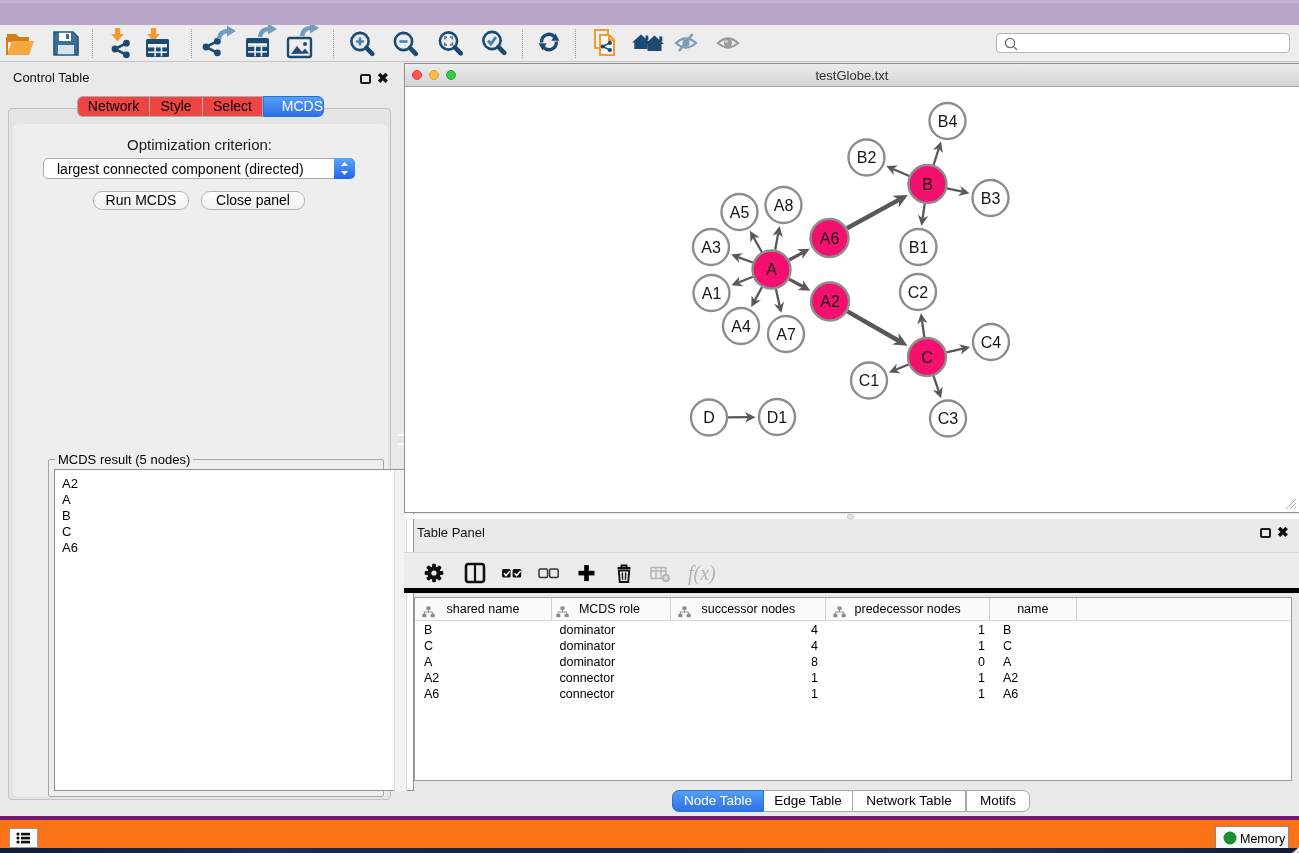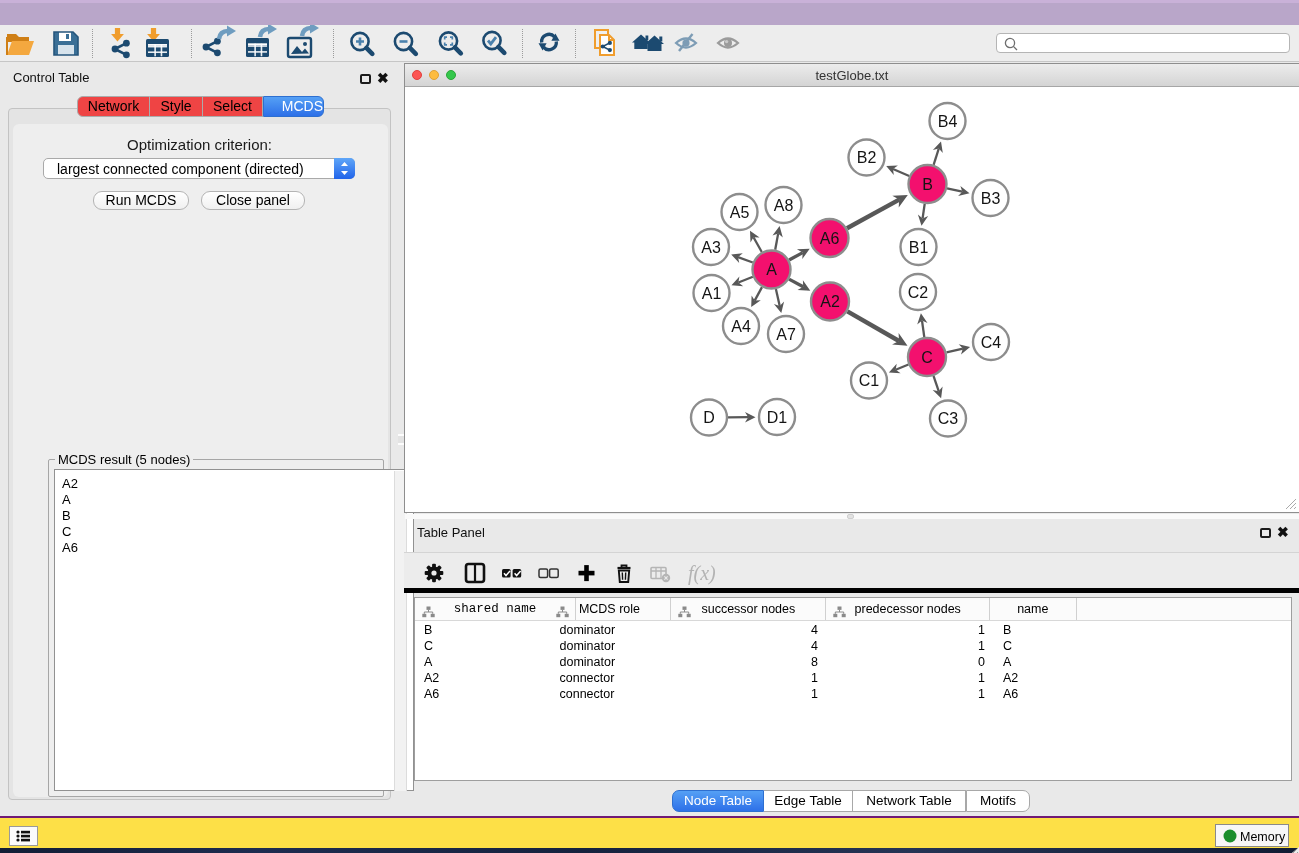--- a/index.html
+++ b/index.html
@@ -83,21 +83,21 @@
 .th { position:absolute; top:0; height:22px; border-right:1px solid #d0d0d0;
   font-size:12.5px; color:#000; }
 .th .lbl { position:absolute; left:0; right:0; top:4px; text-align:center; }
 .td { position:absolute; font-size:12.5px; color:#000; }
 .bt { position:absolute; top:790px; height:22px; border:1px solid #a8a8a8; background:#fff;
   font-size:13.5px; color:#000; text-align:center; line-height:20px; }
 .bt.sel { background:linear-gradient(#55a0f5,#2d70e8); color:#fff; border-color:#2d6fd0; }
 
 
 #statusbar { position:absolute; left:0; top:816px; width:1299px; height:32px;
-  background:#fde047; border-top:2px solid #701a75; }
+  background:#f97316; border-top:4px solid #701a75; }
 #list-btn { position:absolute; left:9px; top:8px; width:29px; height:20px;
   background:#fbfbfb; border:1px solid #9a9a9a; }
 #mem-btn { position:absolute; left:1215px; top:6px; width:74px; height:23px;
   background:#f7f7f7; border:1px solid #8a8a8a; font-size:13px; color:#000; }
 #desktop-bottom { position:absolute; left:0; top:848px; width:1299px; height:5px;
   background:linear-gradient(90deg,#111d35,#1d2c50 20%,#15223e 45%,#253455 70%,#101c33); }
 </style>
 </head>
 <body>
 <div id="app">
@@ -364,21 +364,21 @@
         <line x1="221.7" y1="19.5" x2="221.4" y2="26.8" stroke="#111" stroke-width="1.4"></line>
 <rect x="247" y="14.5" width="15" height="11" rx="1" fill="none" stroke="#b5b5b5" stroke-width="1.6"></rect>
 <path d="M247 18 h15 M252 14.5 v11 M257 14.5 v11" stroke="#b5b5b5" stroke-width="1.3"></path>
 <circle cx="262" cy="25" r="4.2" fill="#b5b5b5"></circle>
         <path d="M260.4 23.4 l3.2 3.2 M263.6 23.4 l-3.2 3.2" stroke="#ececec" stroke-width="1.2"></path>
 <text x="284" y="27" font-family="Liberation Serif, serif" font-style="italic" font-size="20" fill="#b3b3b3">f(x)</text>
 </svg>
 </div>
 <div id="table">
   <div style="position:absolute;left:0;top:0;width:876px;height:23px;background:#fbfbfb;border-bottom:1px solid #d8d8d8;"></div>
-<div class="th" style="left:0px;width:161px;font-family:Liberation Mono, monospace;">
+<div class="th" style="left:0px;width:137px;">
         <span class="lbl">shared name</span>
       </div>
 <div style="position:absolute;left:7px;top:6px;width:13px;height:12px;"><svg width="13" height="12" viewBox="0 0 13 12">
           <rect x="4.5" y="0.5" width="4" height="3.4" fill="#8a8a8a"></rect>
           <rect x="0.3" y="7.8" width="4" height="3.4" fill="#8a8a8a"></rect>
           <rect x="8.7" y="7.8" width="4" height="3.4" fill="#8a8a8a"></rect>
           <path d="M6.5 4 v2 M2.3 7.8 v-1.8 h8.4 v1.8" stroke="#8a8a8a" stroke-width="1" fill="none"></path>
         </svg></div>
 <div class="th" style="left:133.6px;width:122.7px;">
         <span class="lbl">MCDS role</span>

